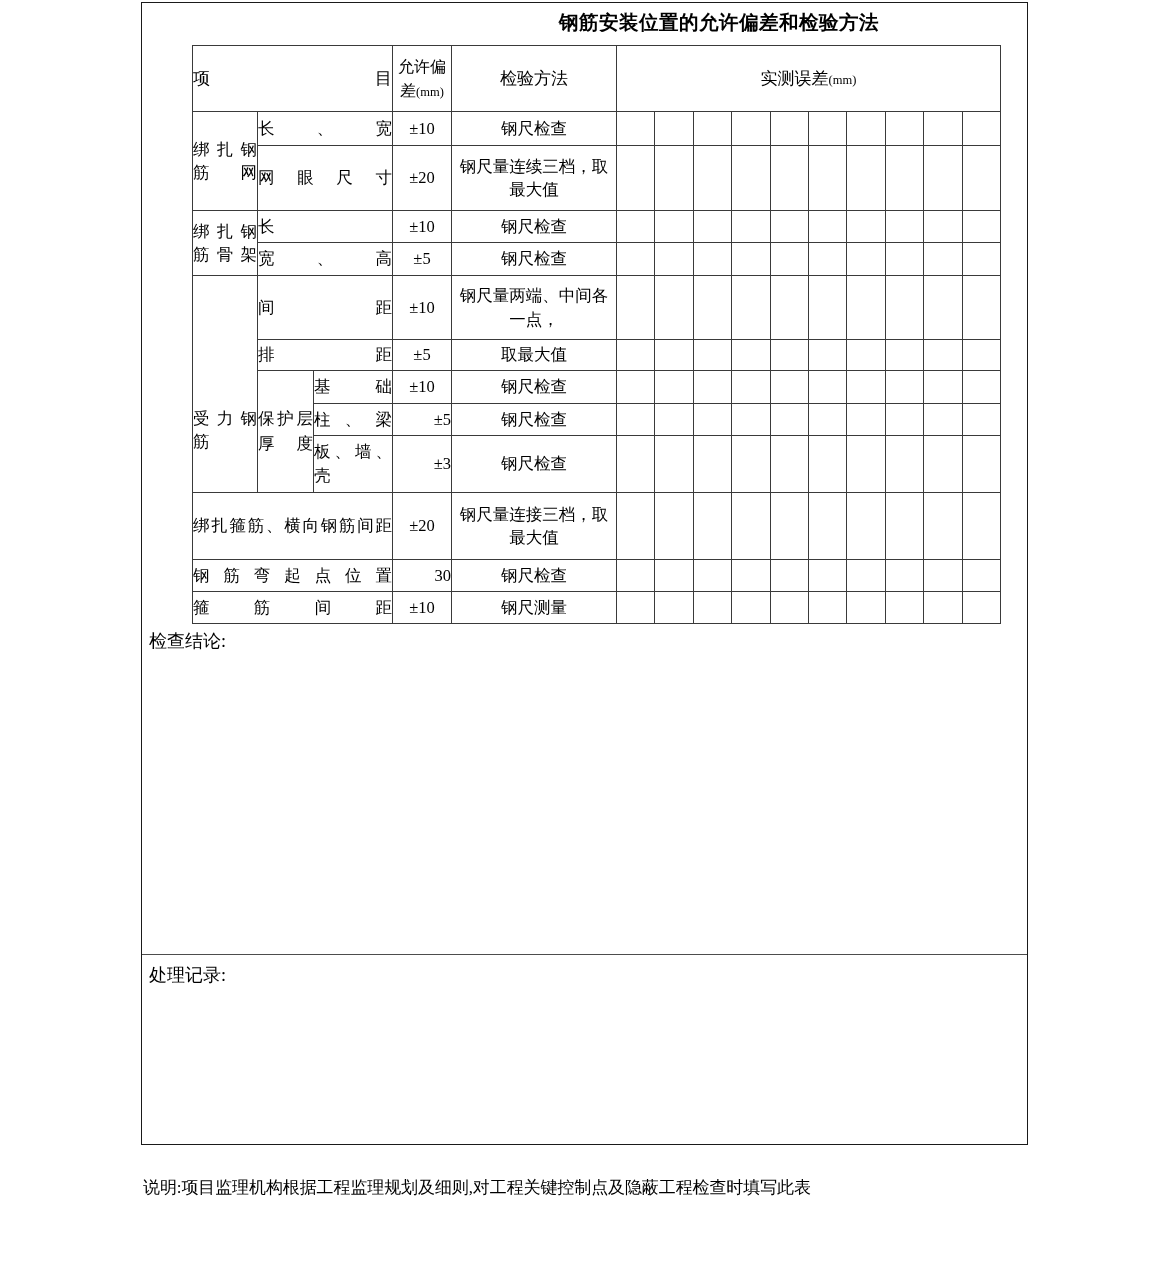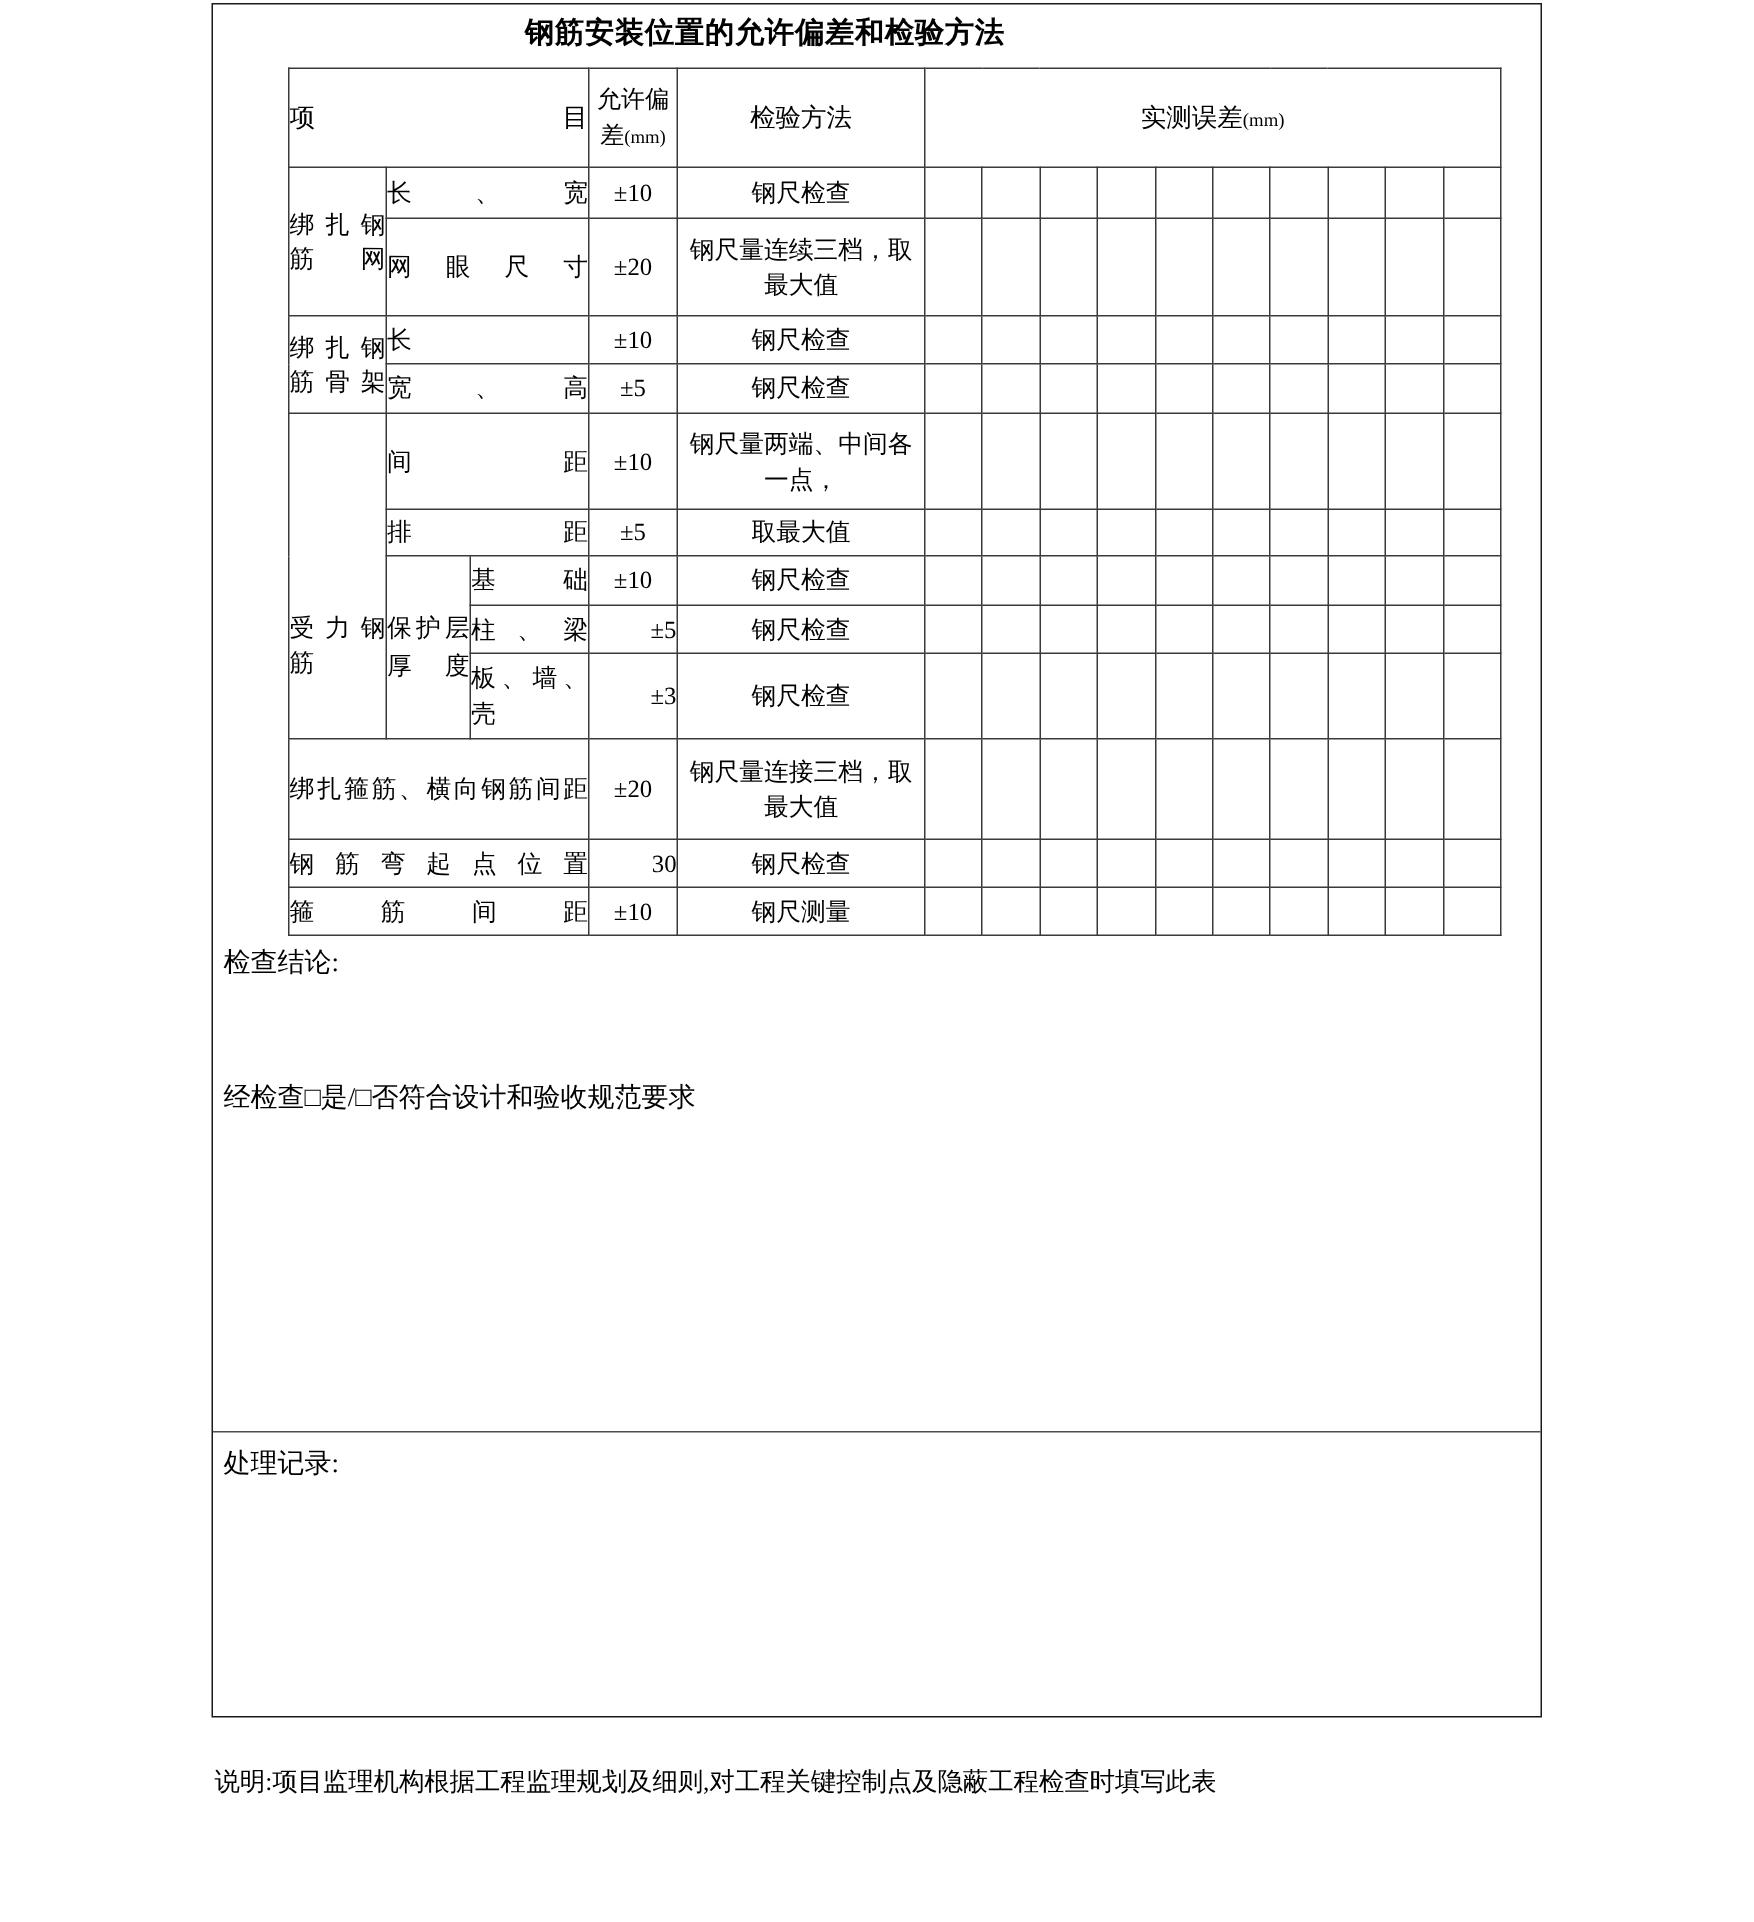--- a/index.html
+++ b/index.html
@@ -28,21 +28,21 @@
   }
 
   
   #doc-title {
     position: absolute;
     left: 141px;
     top: 3px;
     width: 738px;
     height: 40px;
     line-height: 40px;
-    text-align: center;
+    text-align: right;
     font-size: 19.5px;
     font-weight: bold;
     letter-spacing: 0.5px;
     white-space: nowrap;
   }
 
   
   #main-table {
     position: absolute;
     left: 192px;
@@ -407,20 +407,19 @@
       <td class="meas-cell"></td>
       <td class="meas-cell"></td>
       <td class="meas-cell"></td>
       <td class="meas-cell"></td>
     </tr>
   </tbody>
 </table>
 
 <div id="conclusion-block">
   <div id="conclusion-title">检查结论:</div>
-  <div id="conclusion-statement">经检查□是/□否符合设计和验收规范要求</div>
 </div>
 
 <div id="record-block">
   <div id="record-title">处理记录:</div>
 </div>
 
 <div id="footer-note">说明:项目监理机构根据工程监理规划及细则,对工程关键控制点及隐蔽工程检查时填写此表</div>
 
 </body></html>

